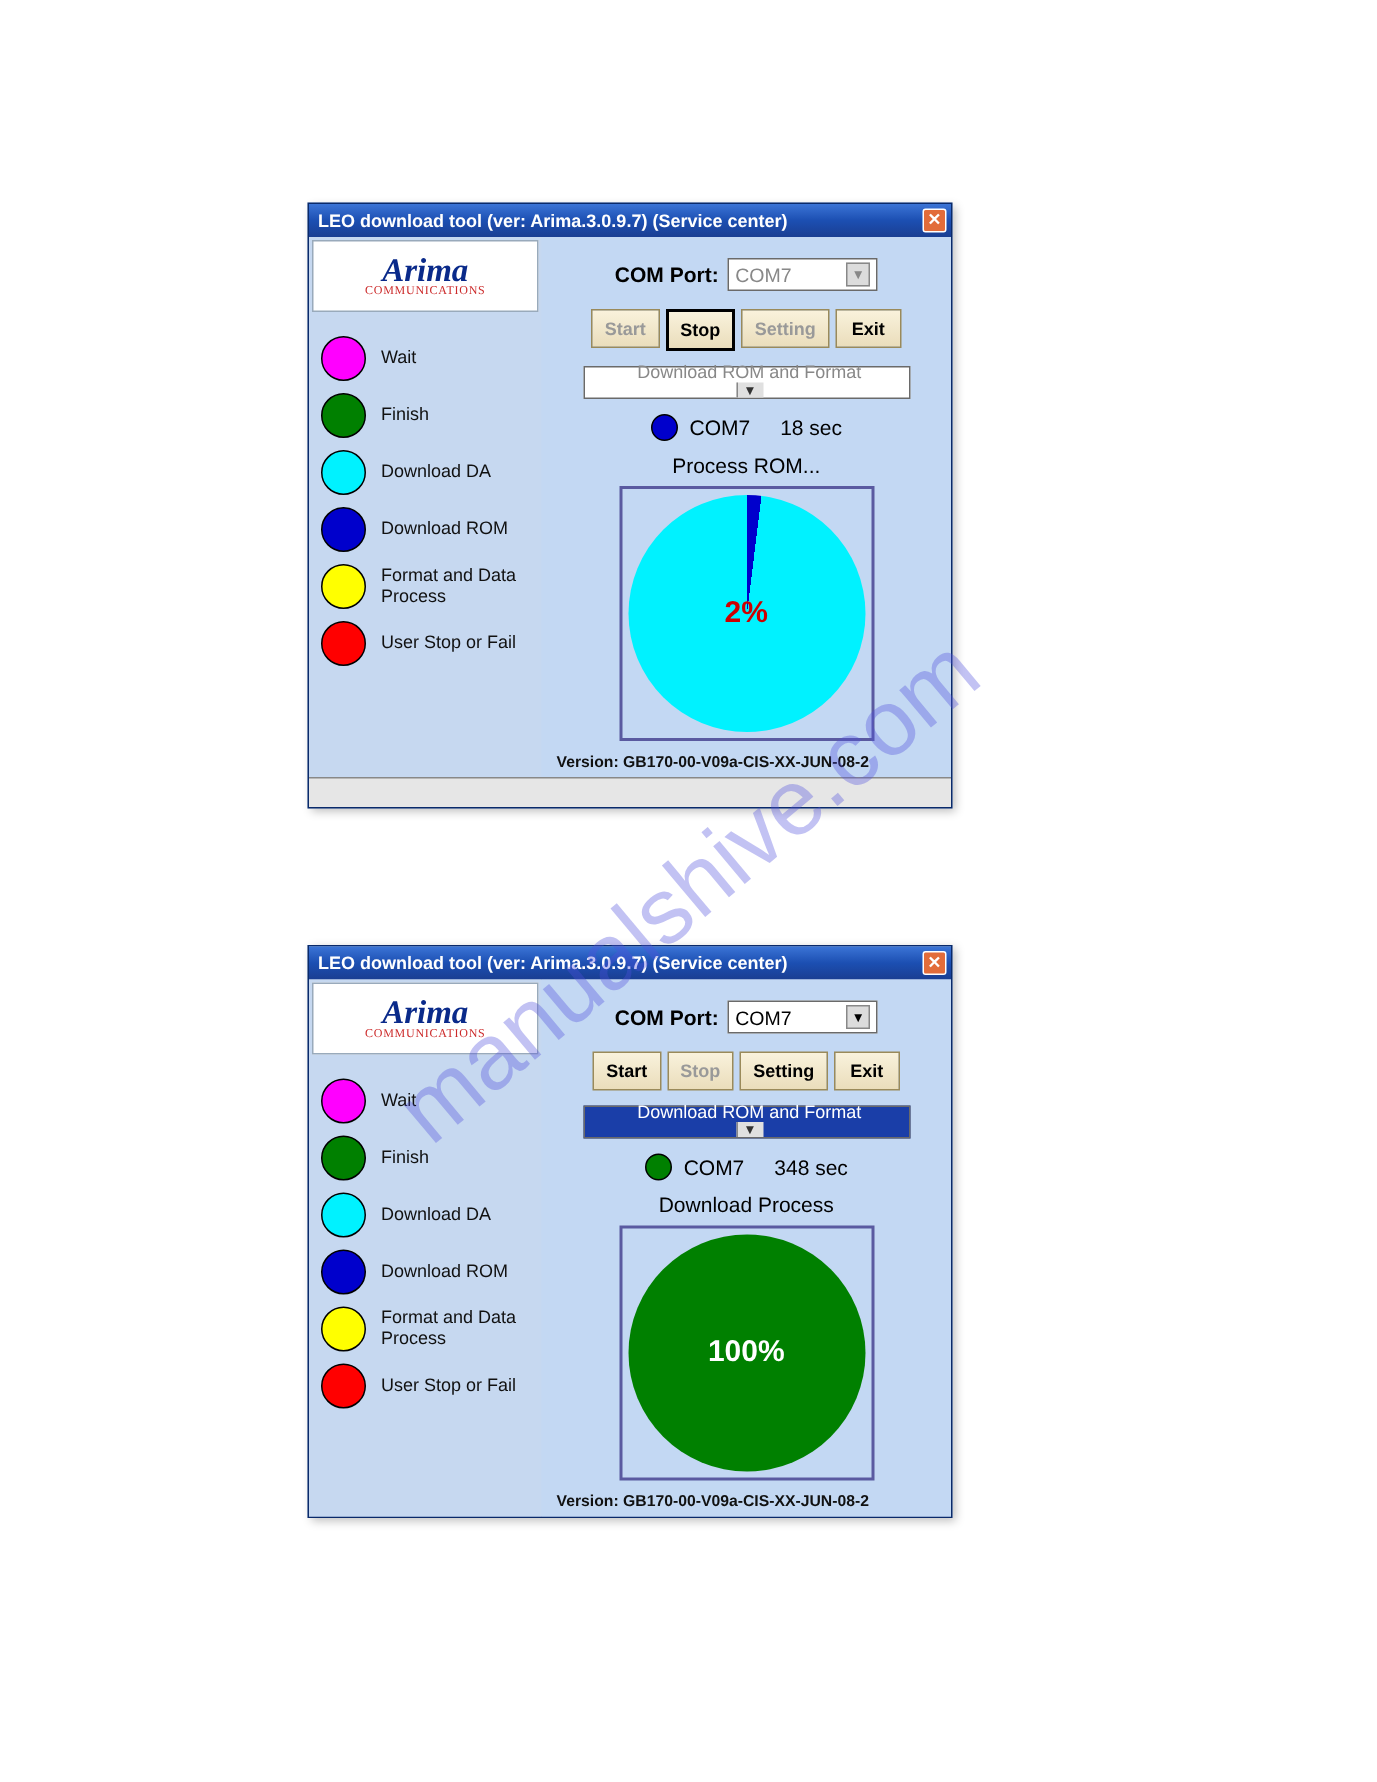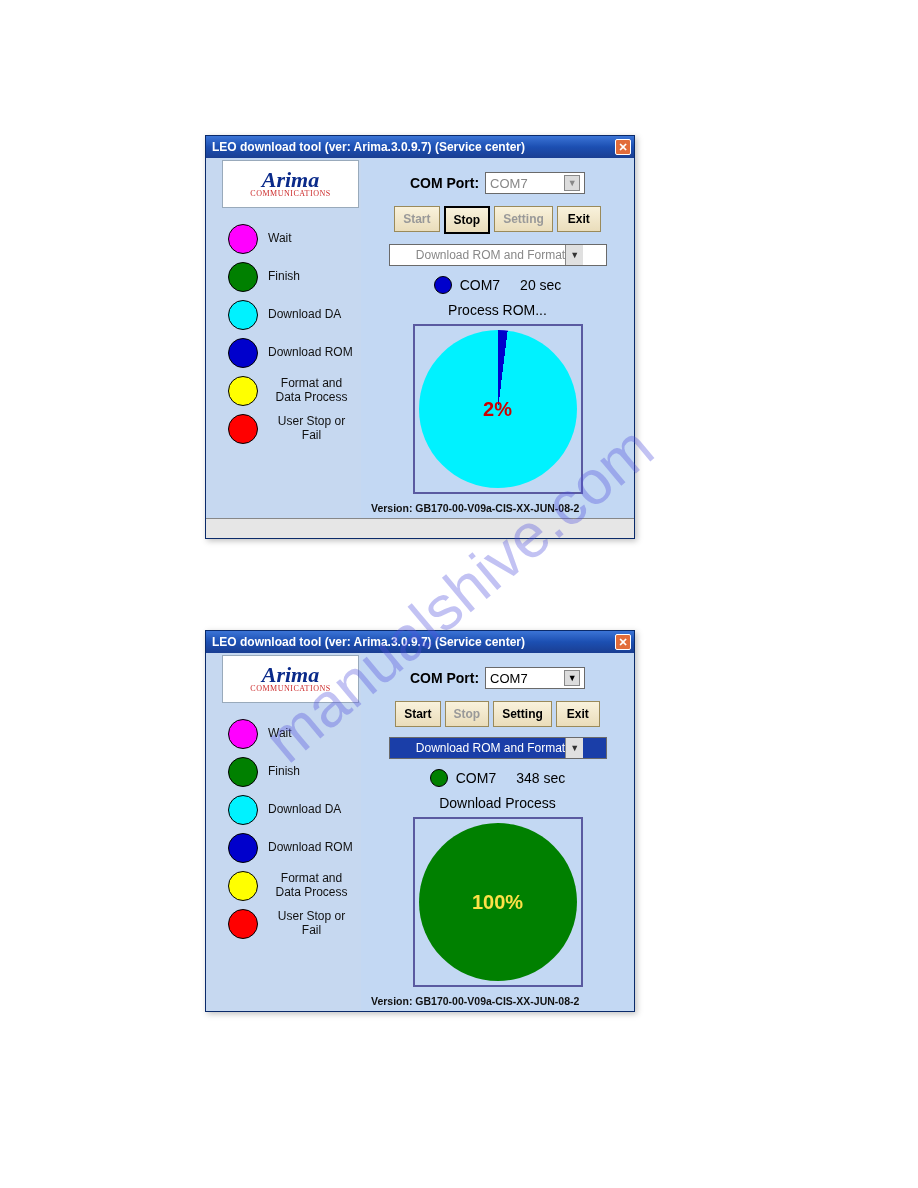--- a/index.html
+++ b/index.html
@@ -63,22 +63,21 @@
   .client {
     display:flex;
     flex-direction: column;
   }
   .upper {
     display:flex;
   }
   .sidebar {
     width: 155px;
     background: #c6d8f0;
-    padding: 0 0 8px 14px;
-    text-align: center;
+    padding: 0 0 8px 0;
   }
   .logo {
     background: #fff;
     height: 48px;
     margin: 2px;
     border:1px solid #9ab;
     display:flex;
     flex-direction:column;
     align-items:center;
     justify-content:center;
@@ -147,22 +146,22 @@
     background:linear-gradient(to bottom,#f9f2dc,#eaddbb);
     border:1px solid #9a8a5a;
     font-size:12px;font-weight:bold;
     display:flex;align-items:center;justify-content:center;
     min-width:44px;
   }
   .btn.disabled {color:#999;}
   .btn.active {border:2px solid #000;}
   .opcombo {
     width:218px;height:22px;border:1px solid #6a6a6a;background:#fff;
-    display:flex;align-items:center;justify-content:center;
-    padding:0 0 0 4px;margin:4px 0 8px 0;font-size:12px;
+    display:flex;align-items:center;justify-content:flex-end;
+    padding:0 0 0 4px;margin:4px 0 8px 0;font-size:12px;flex-direction:column;
   }
   .opcombo.sel {background:#1a3ea8;color:#fff;}
   .opcombo .arrow {
     width:18px;height:100%;background:#e0e0e0;border-left:1px solid #888;
     display:flex;align-items:center;justify-content:center;font-size:9px;color:#333;
   }
   .opcombo.disabled {color:#888;}
   .statusrow {
     display:flex;align-items:center;gap:8px;margin:2px 0 6px 0;
     font-size:14px;
@@ -254,21 +253,21 @@
             <div class="btn disabled">Setting</div>
             <div class="btn">Exit</div>
           </div>
           <div class="opcombo disabled">
             <span>Download ROM and Format</span>
             <span class="arrow">▼</span>
           </div>
           <div class="statusrow">
             <span class="statusdot" style="background:#0000cc"></span>
             <span>COM7</span>
-            <span style="margin-left:12px">20 sec</span>
+            <span style="margin-left:12px">18 sec</span>
           </div>
           <div class="phase">Process ROM...</div>
           <div class="piewrap">
             <div class="pie" style="background:conic-gradient(#0000cc 0deg 7deg,#00f2ff 7deg 360deg)">
               <span class="pie-pct" style="color:#cc0000">2%</span>
             </div>
           </div>
           <div class="version">Version: GB170-00-V09a-CIS-XX-JUN-08-2</div>
         </div>
       </div>
@@ -336,21 +335,21 @@
             <span class="arrow">▼</span>
           </div>
           <div class="statusrow">
             <span class="statusdot" style="background:#008000"></span>
             <span>COM7</span>
             <span style="margin-left:12px">348 sec</span>
           </div>
           <div class="phase">Download Process</div>
           <div class="piewrap">
             <div class="pie" style="background:#008000">
-              <span class="pie-pct" style="color:#fde047">100%</span>
+              <span class="pie-pct" style="color:#ffffff">100%</span>
             </div>
           </div>
           <div class="version">Version: GB170-00-V09a-CIS-XX-JUN-08-2</div>
         </div>
       </div>
     </div>
   </div>
 
 </div>
 

